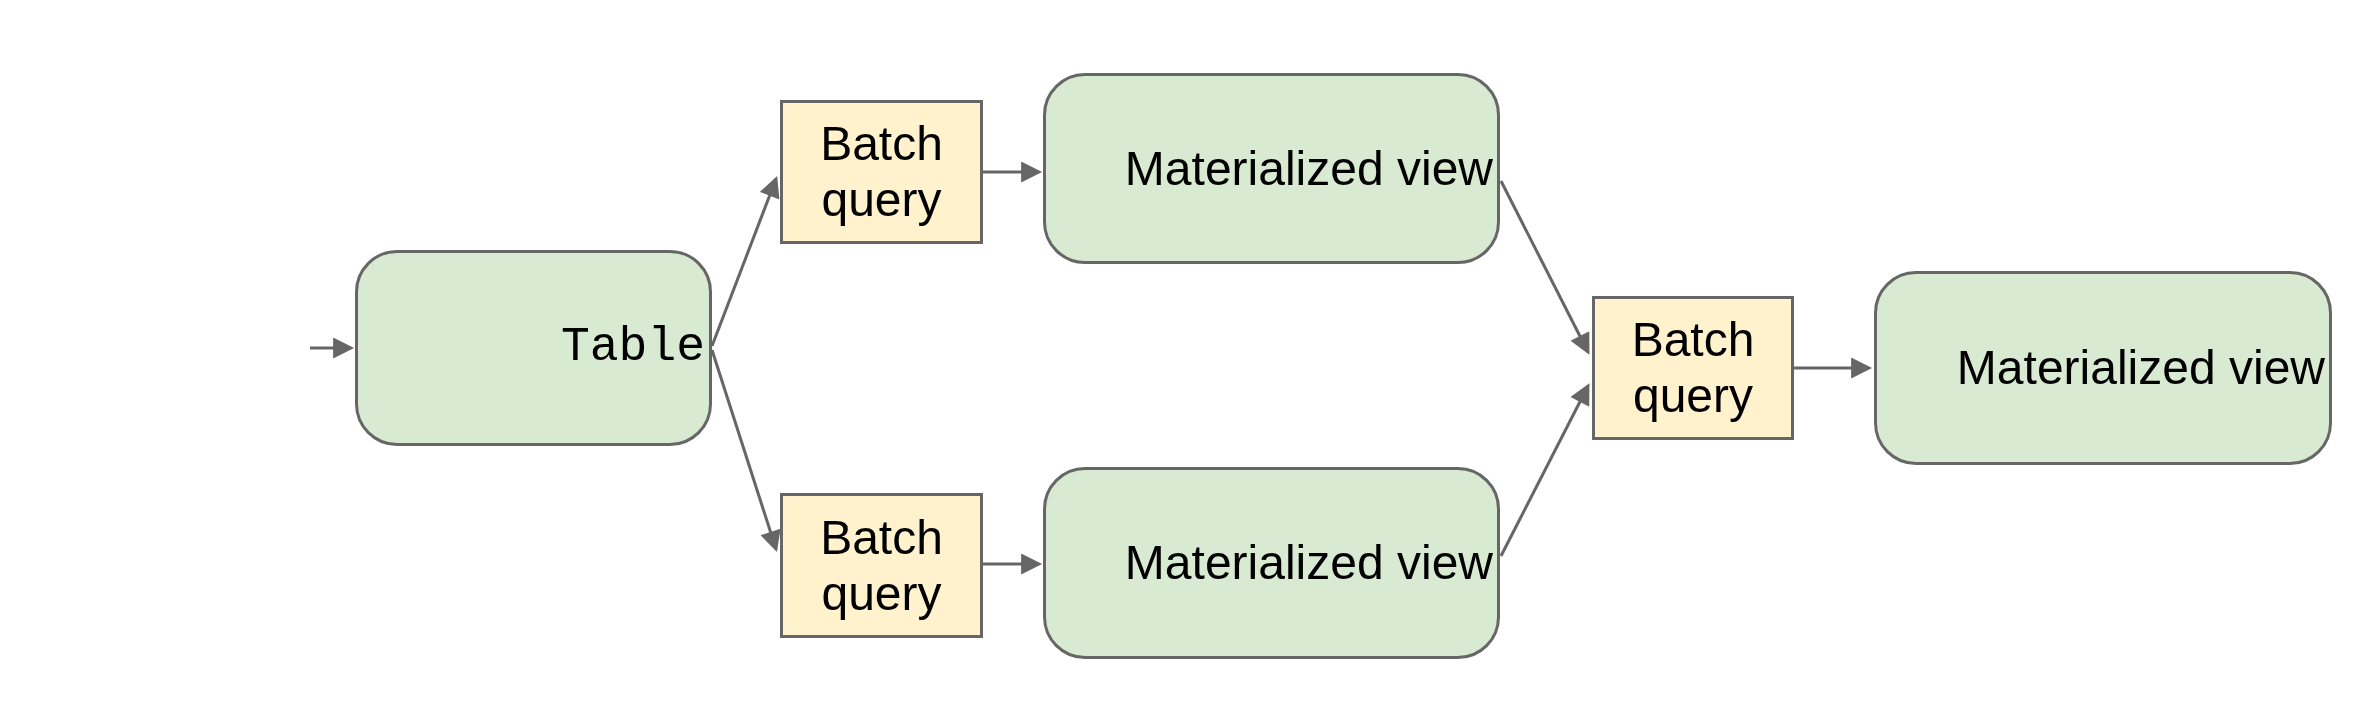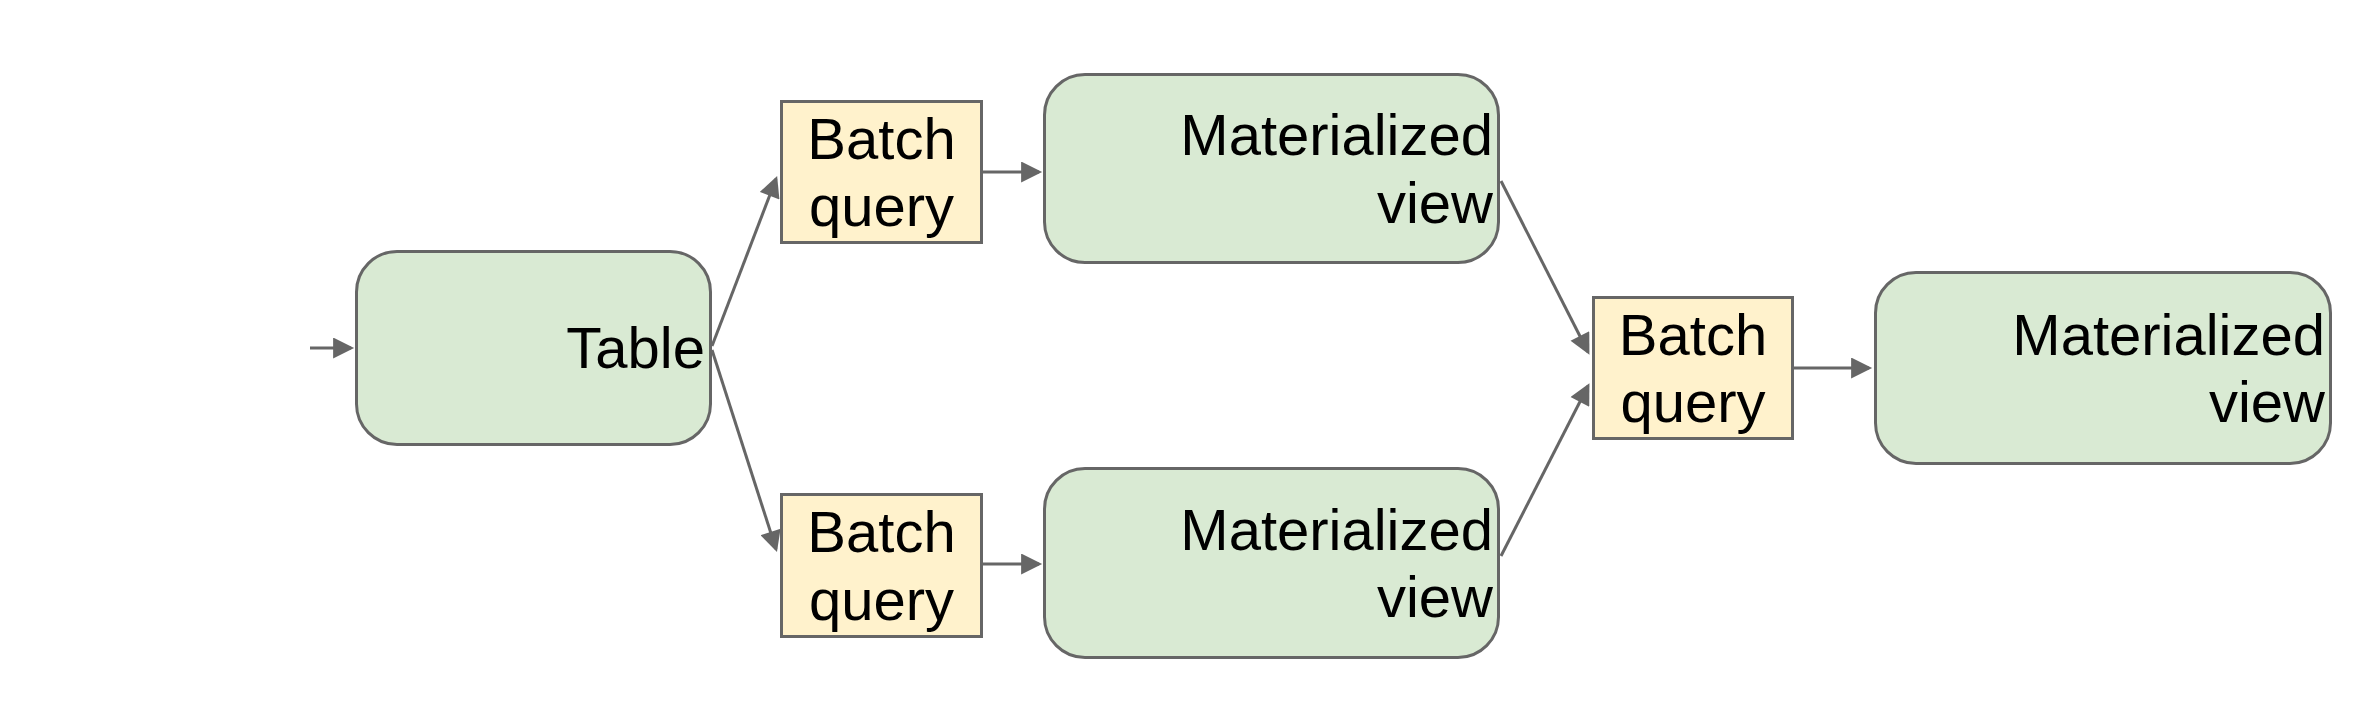--- a/index.html
+++ b/index.html
@@ -24,39 +24,39 @@
     display: block;
   }
   .node {
     position: absolute;
     box-sizing: border-box;
     display: flex;
     align-items: center;
     justify-content: center;
     text-align: center;
     color: #000000;
-    font-size: 58px;
+    font-size: 48px;
     line-height: 1.16;
     border: 3px solid #666666;
   }
   .node .label {
     display: block;
     width: 100%;
     padding: 0 4px;
   }
   .node.query {
     background: #fff2cc;
   }
   .node.view {
     background: #d9ead3;
     border-radius: 42px;
     text-align: right;
   }
   #node-streaming-query        { left: 30px;   top: 275px; width: 278px; height: 146px; }
-  #node-table                  { left: 355px;  top: 250px; width: 357px; height: 196px; }
+  #node-table                  { left: 355px;  top: 250px; width: 357px; height: 196px; font-family: Liberation Mono, monospace; }
   #node-batch-query-top        { left: 780px;  top: 100px; width: 203px; height: 144px; }
   #node-materialized-view-top  { left: 1043px; top: 73px;  width: 457px; height: 191px; }
   #node-batch-query-bottom     { left: 780px;  top: 493px; width: 203px; height: 145px; }
   #node-materialized-view-bottom { left: 1043px; top: 467px; width: 457px; height: 192px; }
   #node-batch-query-center     { left: 1592px; top: 296px; width: 202px; height: 144px; }
   #node-materialized-view-right{ left: 1874px; top: 271px; width: 458px; height: 194px; }
 </style>
 </head>
 <body>
 

